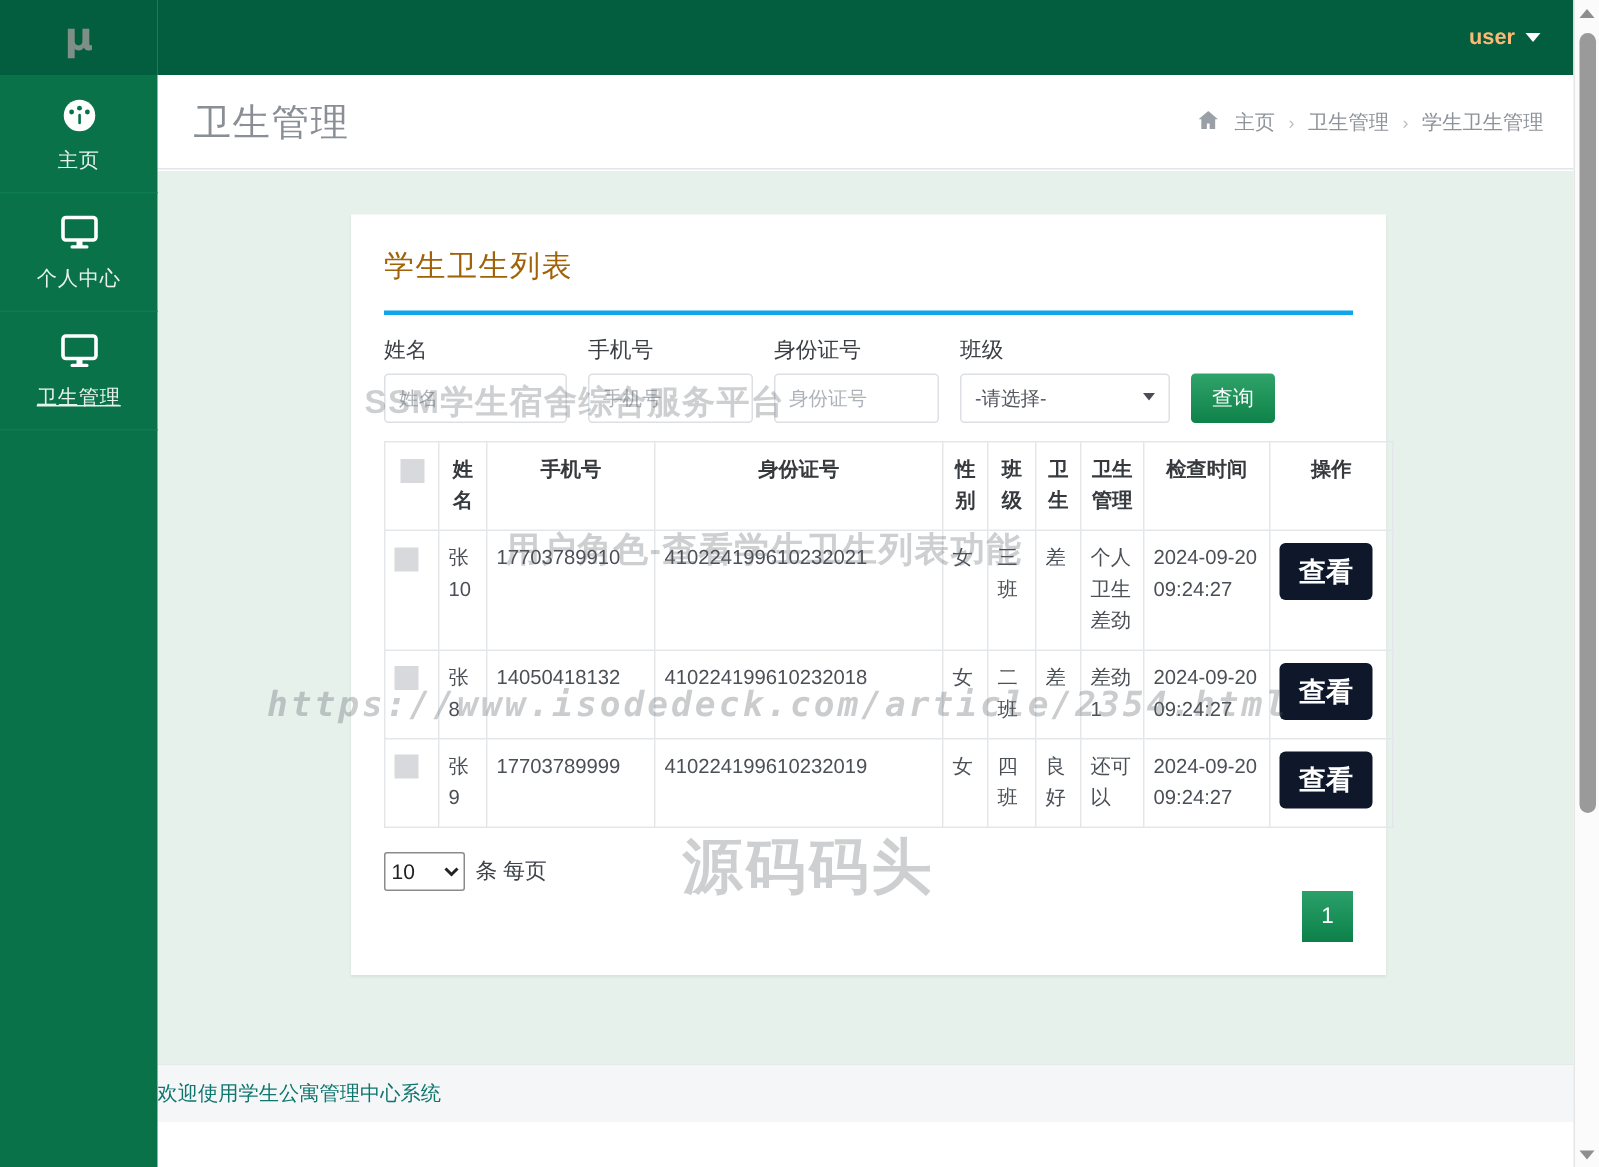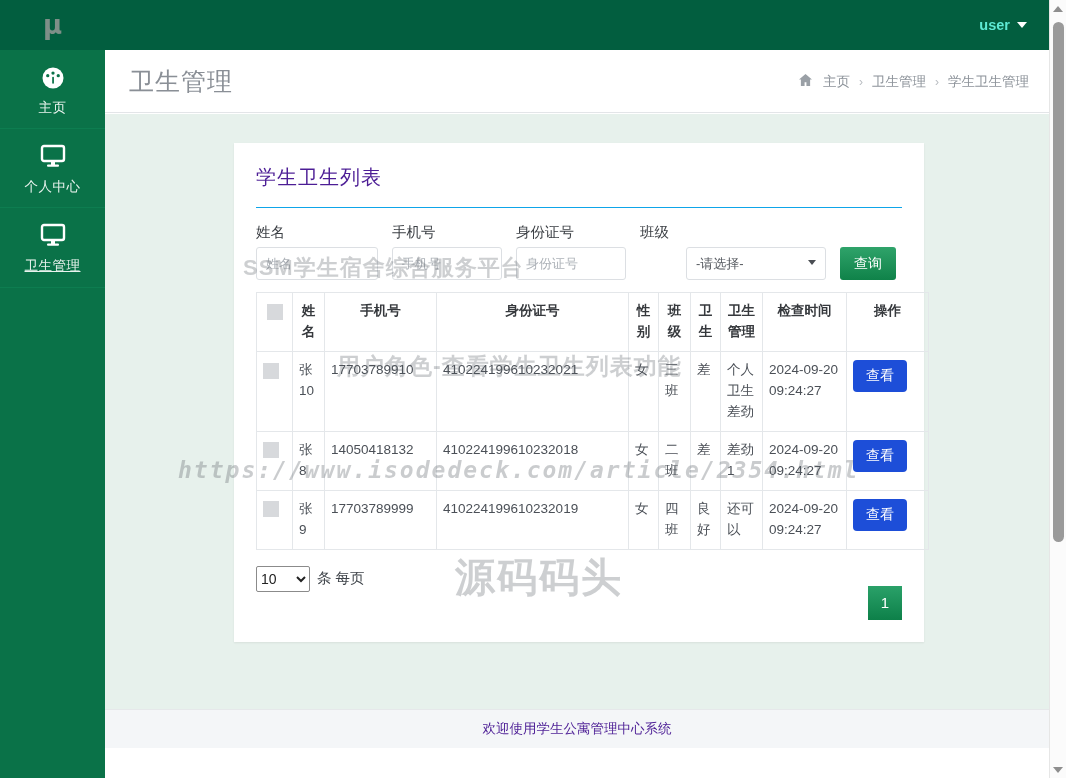--- a/index.html
+++ b/index.html
@@ -80,21 +80,21 @@
   
   .topbar {
     position: absolute; left: 105px; top: 0;
     width: 944px; height: 50px;
     background: #025e3f;
     z-index: 15;
   }
   .user-menu {
     position: absolute; right: 22px; top: 0;
     height: 50px; display: flex; align-items: center; gap: 7px;
-    color: #5eead4; font-size: 14.5px; font-weight: bold;
+    color: #fdba74; font-size: 14.5px; font-weight: bold;
     cursor: pointer;
   }
   .caret {
     width: 0; height: 0;
     border-left: 5px solid transparent;
     border-right: 5px solid transparent;
     border-top: 6px solid #ffffff;
   }
 
   
@@ -130,24 +130,24 @@
 
   .card {
     position: absolute;
     left: 129px; top: 29px;
     width: 690px;
     background: #ffffff;
     box-shadow: 0 1px 2px rgba(0,0,0,.07);
     padding: 0 22px 22px 22px;
   }
   .card-title {
-    color: #4c1d95;
+    color: #a16207;
     font-size: 20px;
     padding: 21px 0 16px 0;
-    border-bottom: 1px solid #0ea5e9;
+    border-bottom: 3px solid #0ea5e9;
     letter-spacing: 1px;
   }
 
   
   .form-row {
     display: flex; align-items: flex-end; gap: 0;
     padding: 16px 0 12px 0;
   }
   .fgroup { margin-right: 14px; }
   .fgroup .flabel {
@@ -164,21 +164,21 @@
     color: #55595f;
     padding: 0 9px;
     outline: none;
     font-family: "Liberation Sans", "DejaVu Sans", sans-serif;
   }
   .fctl::placeholder { color: #adb2b8; }
   .w-name { width: 122px; }
   .w-phone { width: 110px; }
   .w-id { width: 110px; }
   .w-class { width: 140px; appearance: none; background: #fff; }
-  .select-wrap { position: relative; display: inline-block; margin-left: 46px; }
+  .select-wrap { position: relative; display: inline-block; }
   .select-wrap .chev {
     position: absolute; right: 10px; top: 13px;
     width: 0; height: 0; pointer-events: none;
     border-left: 4px solid transparent;
     border-right: 4px solid transparent;
     border-top: 5px solid #4a4e53;
   }
   .btn-search {
     height: 33px;
     padding: 0 14px;
@@ -220,32 +220,33 @@
     display: inline-block;
     width: 16px; height: 16px;
     background: #d7d9dc;
     border: none;
     cursor: pointer;
     vertical-align: middle;
   }
   .btn-view {
     display: inline-block;
     padding: 7px 13px;
-    background: #1d4ed8;
+    background: #0f172a;
     color: #fff;
-    font-size: 14px;
+    font-size: 18px;
     border: none; border-radius: 4px;
     cursor: pointer;
     font-family: "Liberation Sans", "DejaVu Sans", sans-serif;
+    font-weight: bold;
   }
 
   
   .pager {
     display: flex; align-items: flex-start; justify-content: space-between;
-    padding-top: 16px; min-height: 70px;
+    padding-top: 16px; min-height: 70px; flex-direction: column;
   }
   .per-page { display: flex; align-items: center; gap: 7px; font-size: 14.5px; color: #3f444a; }
   .per-page select {
     height: 26px; width: 54px;
     font-size: 14px; color: #222;
     border: 1px solid #8b8b8b;
     border-radius: 2px;
     background: #fff;
     font-family: "Liberation Sans", "DejaVu Sans", sans-serif;
   }
@@ -257,22 +258,22 @@
     display: flex; align-items: center; justify-content: center;
     cursor: pointer;
   }
 
   
   .footer {
     position: absolute; left: 105px; top: 709px;
     width: 944px; height: 39px;
     background: #f4f6f8;
     border-top: 1px solid #e6e8ea;
-    display: flex; align-items: center; justify-content: center;
-    color: #4c1d95; font-size: 13.5px;
+    display: flex; align-items: center; justify-content: flex-start;
+    color: #0f766e; font-size: 13.5px;
     z-index: 8;
   }
 
   
   .wm {
     position: absolute;
     color: rgba(90,96,104,.30);
     font-weight: bold;
     white-space: nowrap;
     pointer-events: none;

